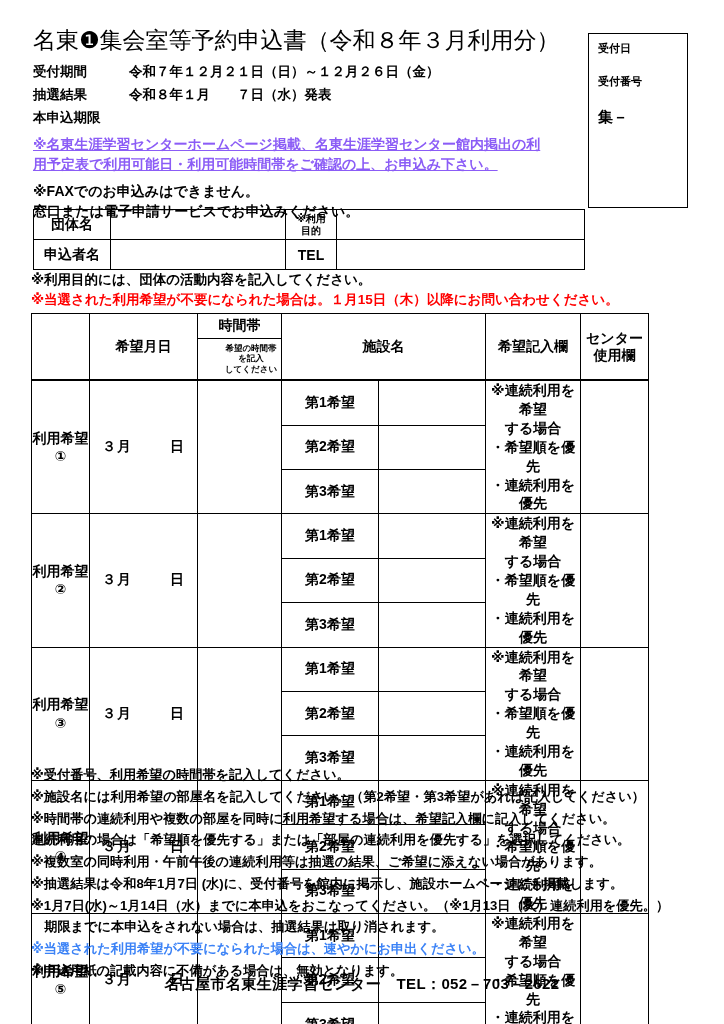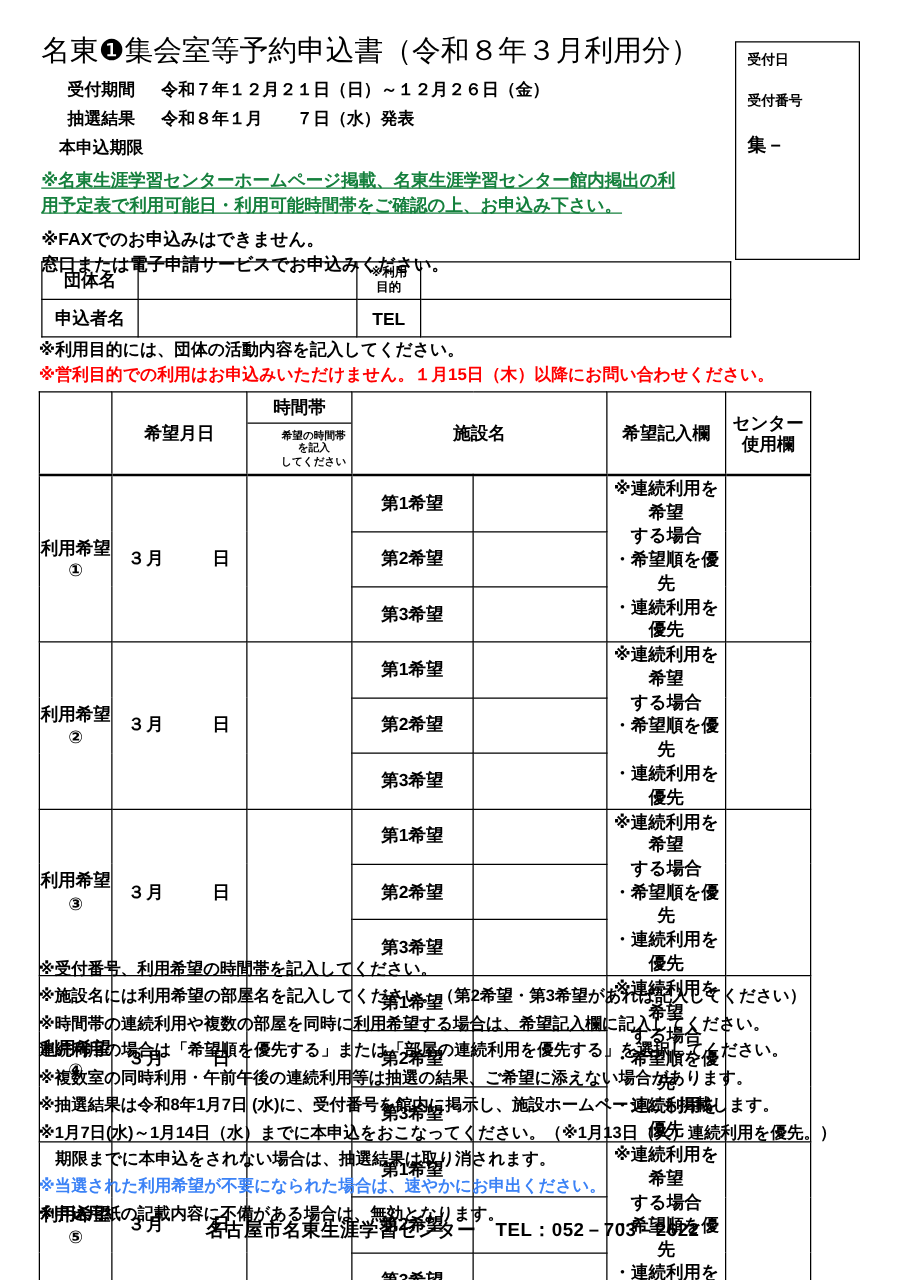--- a/index.html
+++ b/index.html
@@ -33,42 +33,41 @@
   .doc-title {
     font-size: 23px;
     font-weight: normal;
     letter-spacing: 0px;
     white-space: nowrap;
     line-height: 1.25;
     margin: 0;
   }
   .meta-lines {
     margin-top: 5px;
-    text-align: center;
   }
   .meta-row {
     display: flex;
     align-items: baseline;
     font-size: 13.5px;
     font-weight: bold;
     line-height: 1.72;
     white-space: nowrap;
   }
   .meta-label {
     width: 96px;
     flex: 0 0 96px;
   }
   .meta-value { flex: 0 0 auto; }
 
   .notice-strong {
     font-size: 14px;
     font-weight: bold;
     line-height: 1.38;
     margin-top: 6px;
-    color: #15803d;
+    color: #8b5cf6;
   }
   .u-line { text-decoration: underline; }
   .notice-block2 {
     font-size: 14px;
     font-weight: bold;
     line-height: 1.42;
     margin-top: 8px;
   }
 
   
@@ -274,21 +273,21 @@
         <td class="lab">申込者名</td>
         <td class="fill-a"></td>
         <td class="tel">TEL</td>
         <td class="fill-b"></td>
       </tr>
     </tbody>
   </table>
 
   <div class="midnotes">
     <div class="midnote">※利用目的には、団体の活動内容を記入してください。</div>
-    <div class="midnote red">※営利目的での利用はお申込みいただけません。１月15日（木）以降にお問い合わせください。</div>
+    <div class="midnote red">※当選された利用希望が不要になられた場合は。１月15日（木）以降にお問い合わせください。</div>
   </div>
 
   <table class="sched">
     <colgroup>
       <col class="c-idx">
         <col class="c-date">
         <col class="c-time">
       <col class="c-pref">
         <col class="c-room">
         <col class="c-note">

